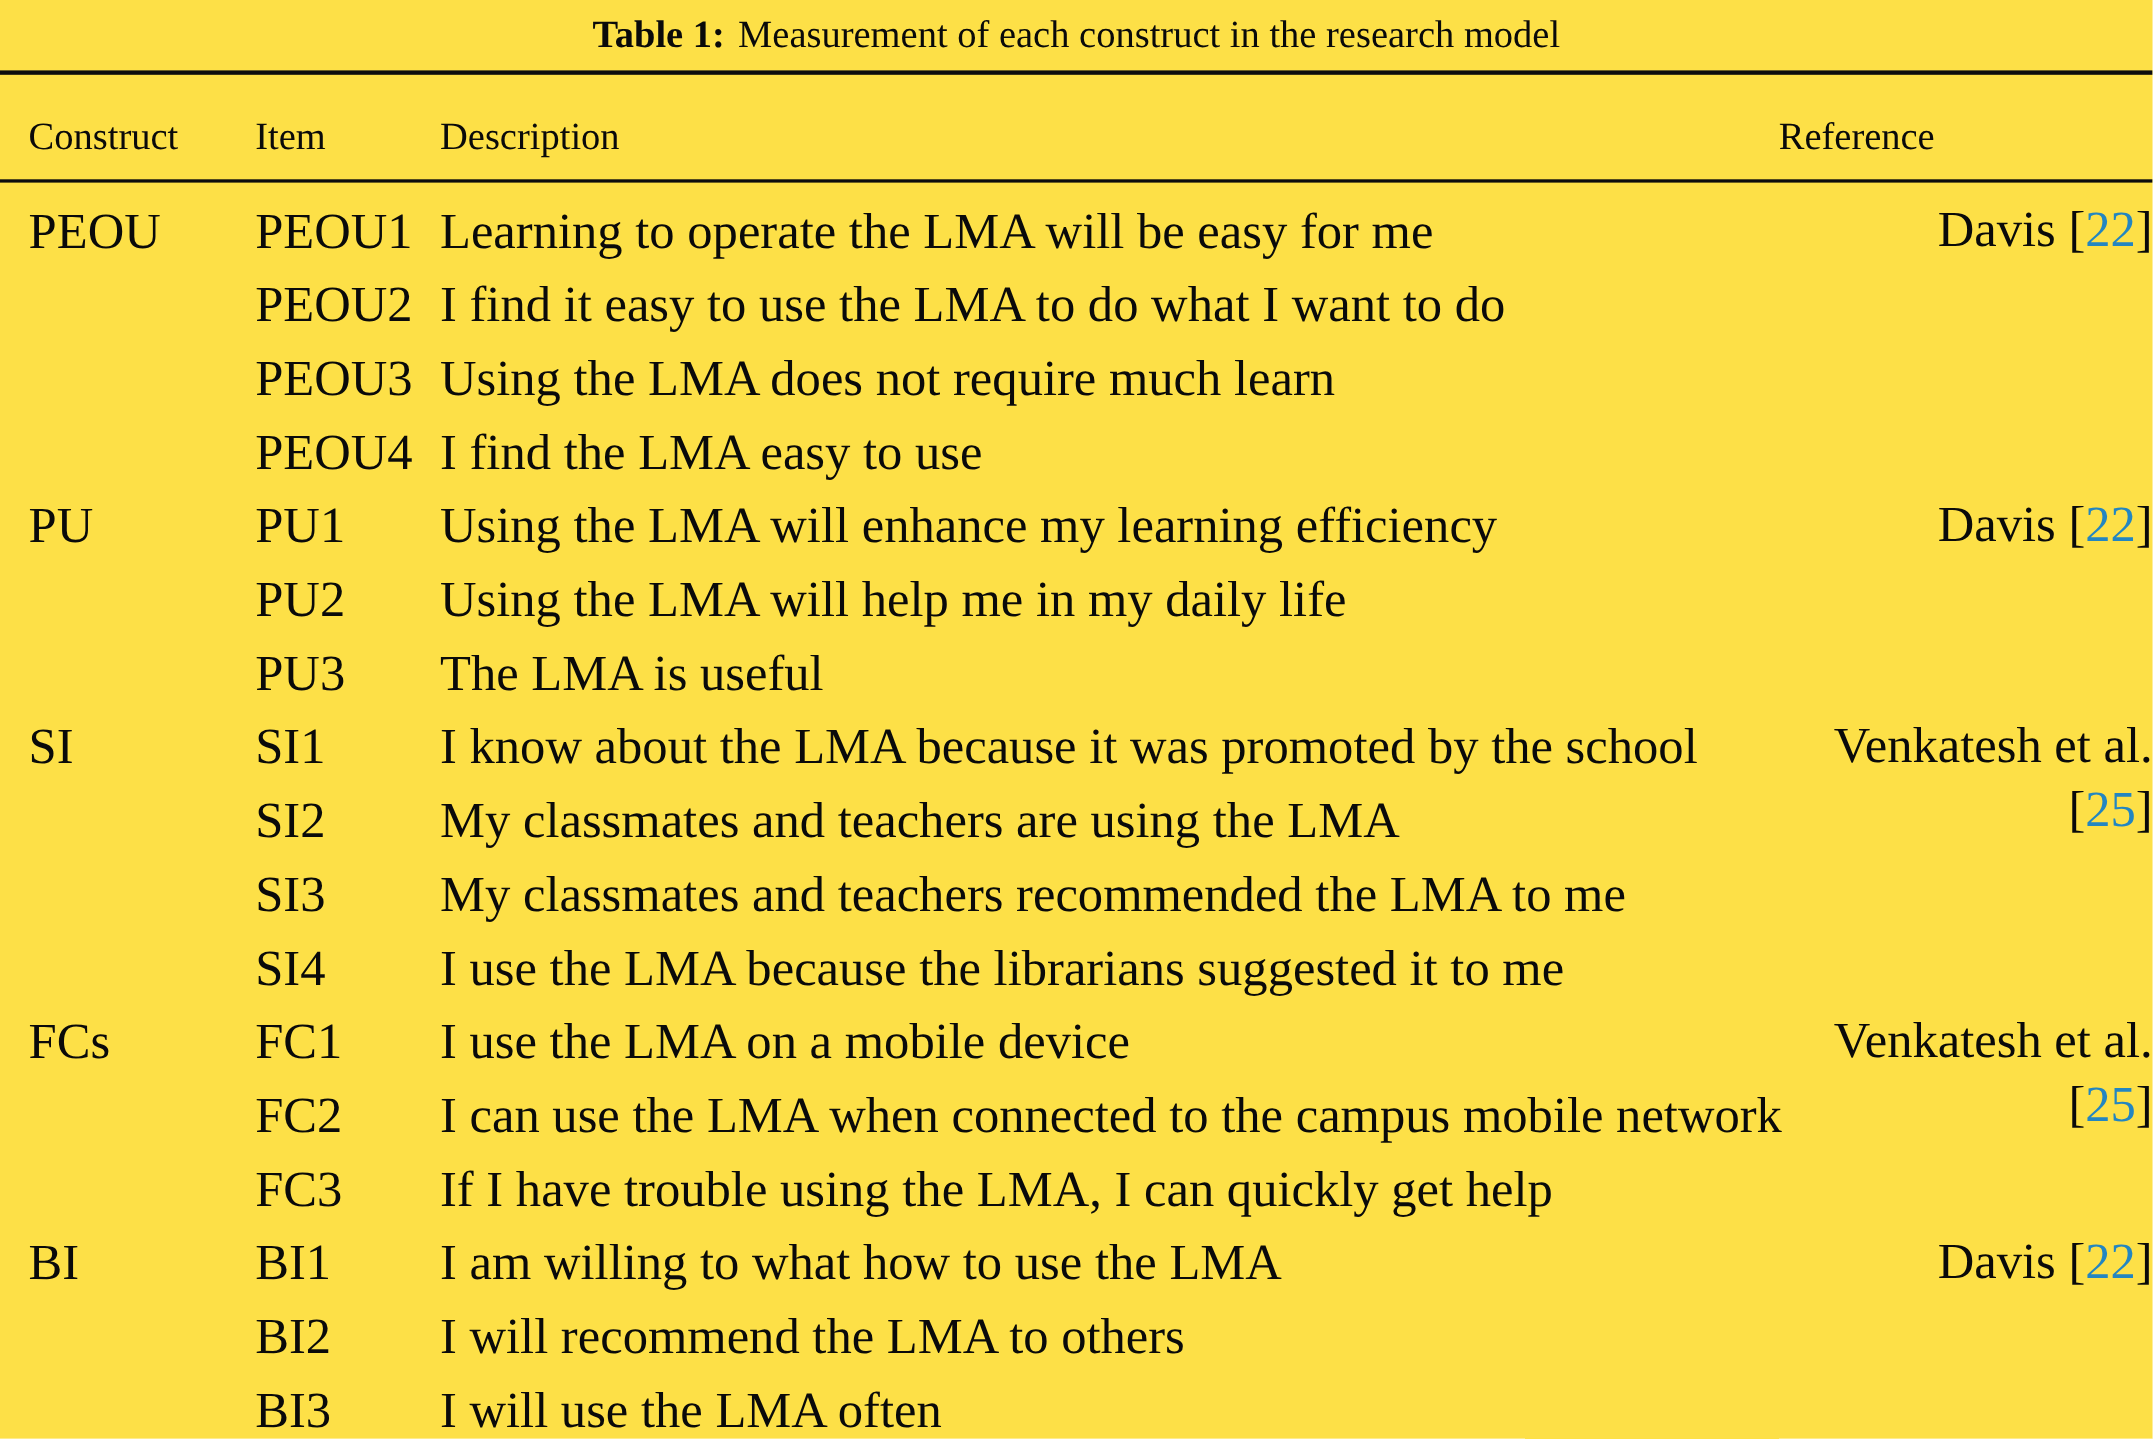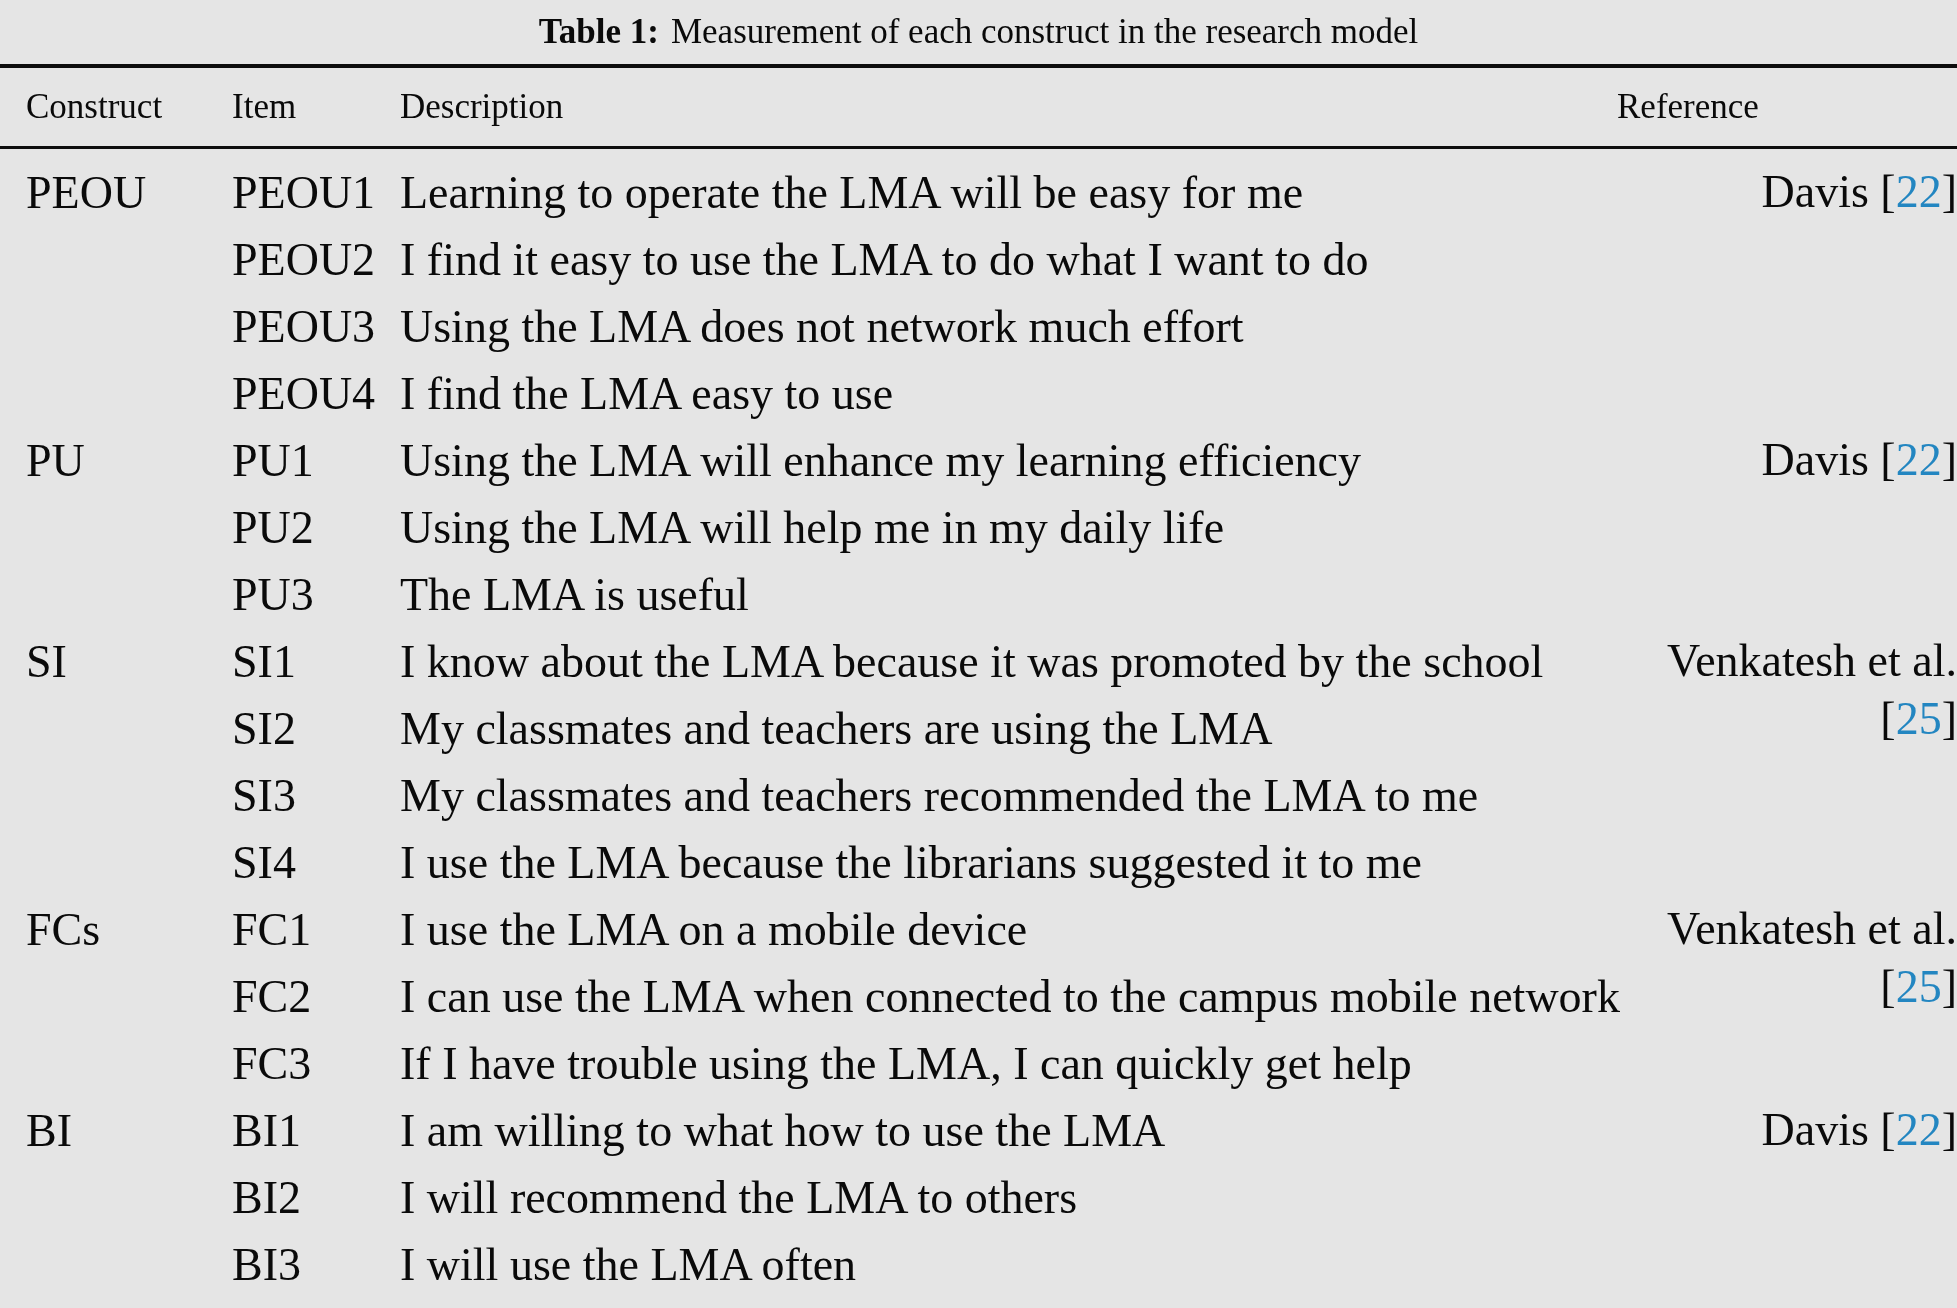--- a/index.html
+++ b/index.html
@@ -1,20 +1,20 @@
 <!DOCTYPE html>
 <html><head>
 <meta charset="utf-8">
 <style>
   html, body { margin: 0; padding: 0; background: #ffffff; }
   .page {
     position: relative;
     width: 1957px;
     height: 1308px;
-    background: #e5e5e5;
+    background: #fde047;
     color: #0a0a0a;
     font-family: "Liberation Serif", "DejaVu Serif", serif;
     overflow: hidden;
   }
   .caption {
     height: 64px;
     line-height: 64px;
     text-align: center;
     font-size: 35px;
     white-space: nowrap;
@@ -30,20 +30,21 @@
   }
   .grid-row {
     display: grid;
     grid-template-columns: 206px 168px 1217px 340px;
     padding-left: 26px;
     box-sizing: border-box;
   }
   .header-row {
     height: 78px;
     font-size: 35px;
+    margin-top: 17px;
   }
   .header-row .cell { line-height: 78px; }
   .tbody { padding-top: 10px; }
   .data-row {
     height: 67px;
     font-size: 46px;
   }
   .cell {
     white-space: nowrap;
     overflow: visible;
@@ -93,21 +94,21 @@
   <div class="grid-row data-row">
     <div class="cell construct-cell"></div>
     <div class="cell item-cell">PEOU2</div>
     <div class="cell desc-cell">I find it easy to use the LMA to do what I want to do</div>
     <div class="cell ref-cell"></div>
   </div>
 
   <div class="grid-row data-row">
     <div class="cell construct-cell"></div>
     <div class="cell item-cell">PEOU3</div>
-    <div class="cell desc-cell">Using the LMA does not network much effort</div>
+    <div class="cell desc-cell">Using the LMA does not require much learn</div>
     <div class="cell ref-cell"></div>
   </div>
 
   <div class="grid-row data-row">
     <div class="cell construct-cell"></div>
     <div class="cell item-cell">PEOU4</div>
     <div class="cell desc-cell">I find the LMA easy to use</div>
     <div class="cell ref-cell"></div>
   </div>
 

